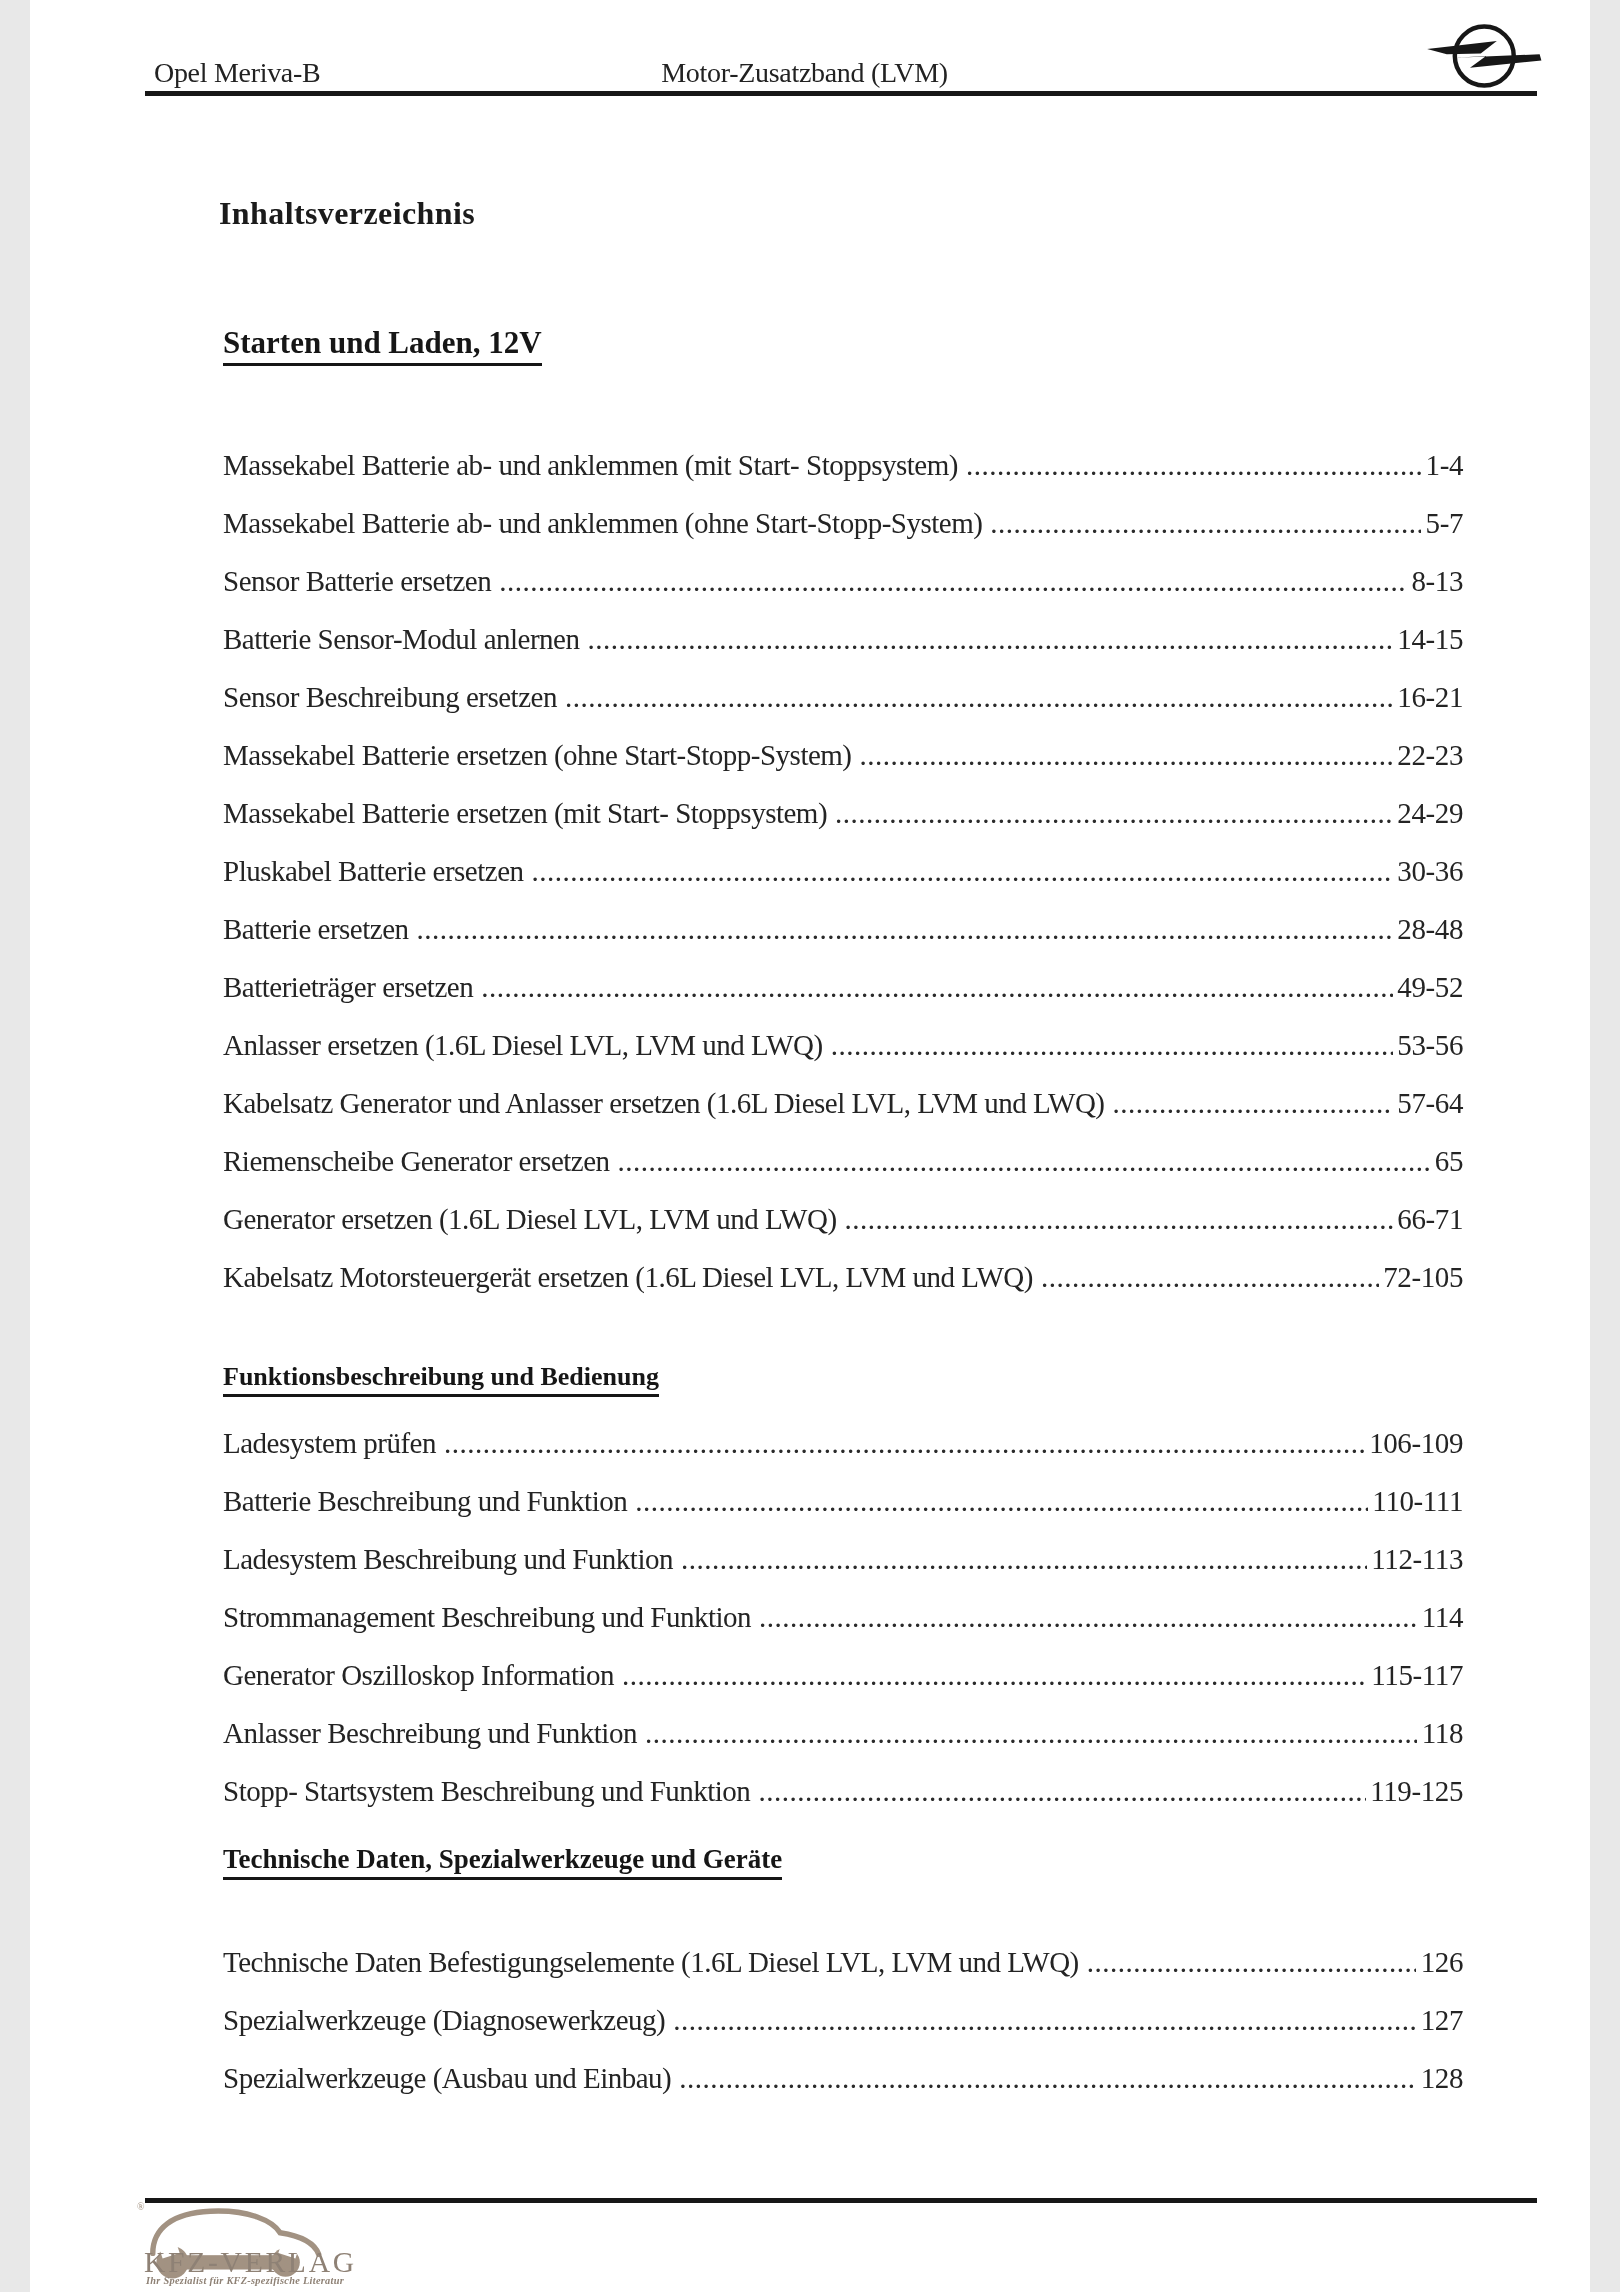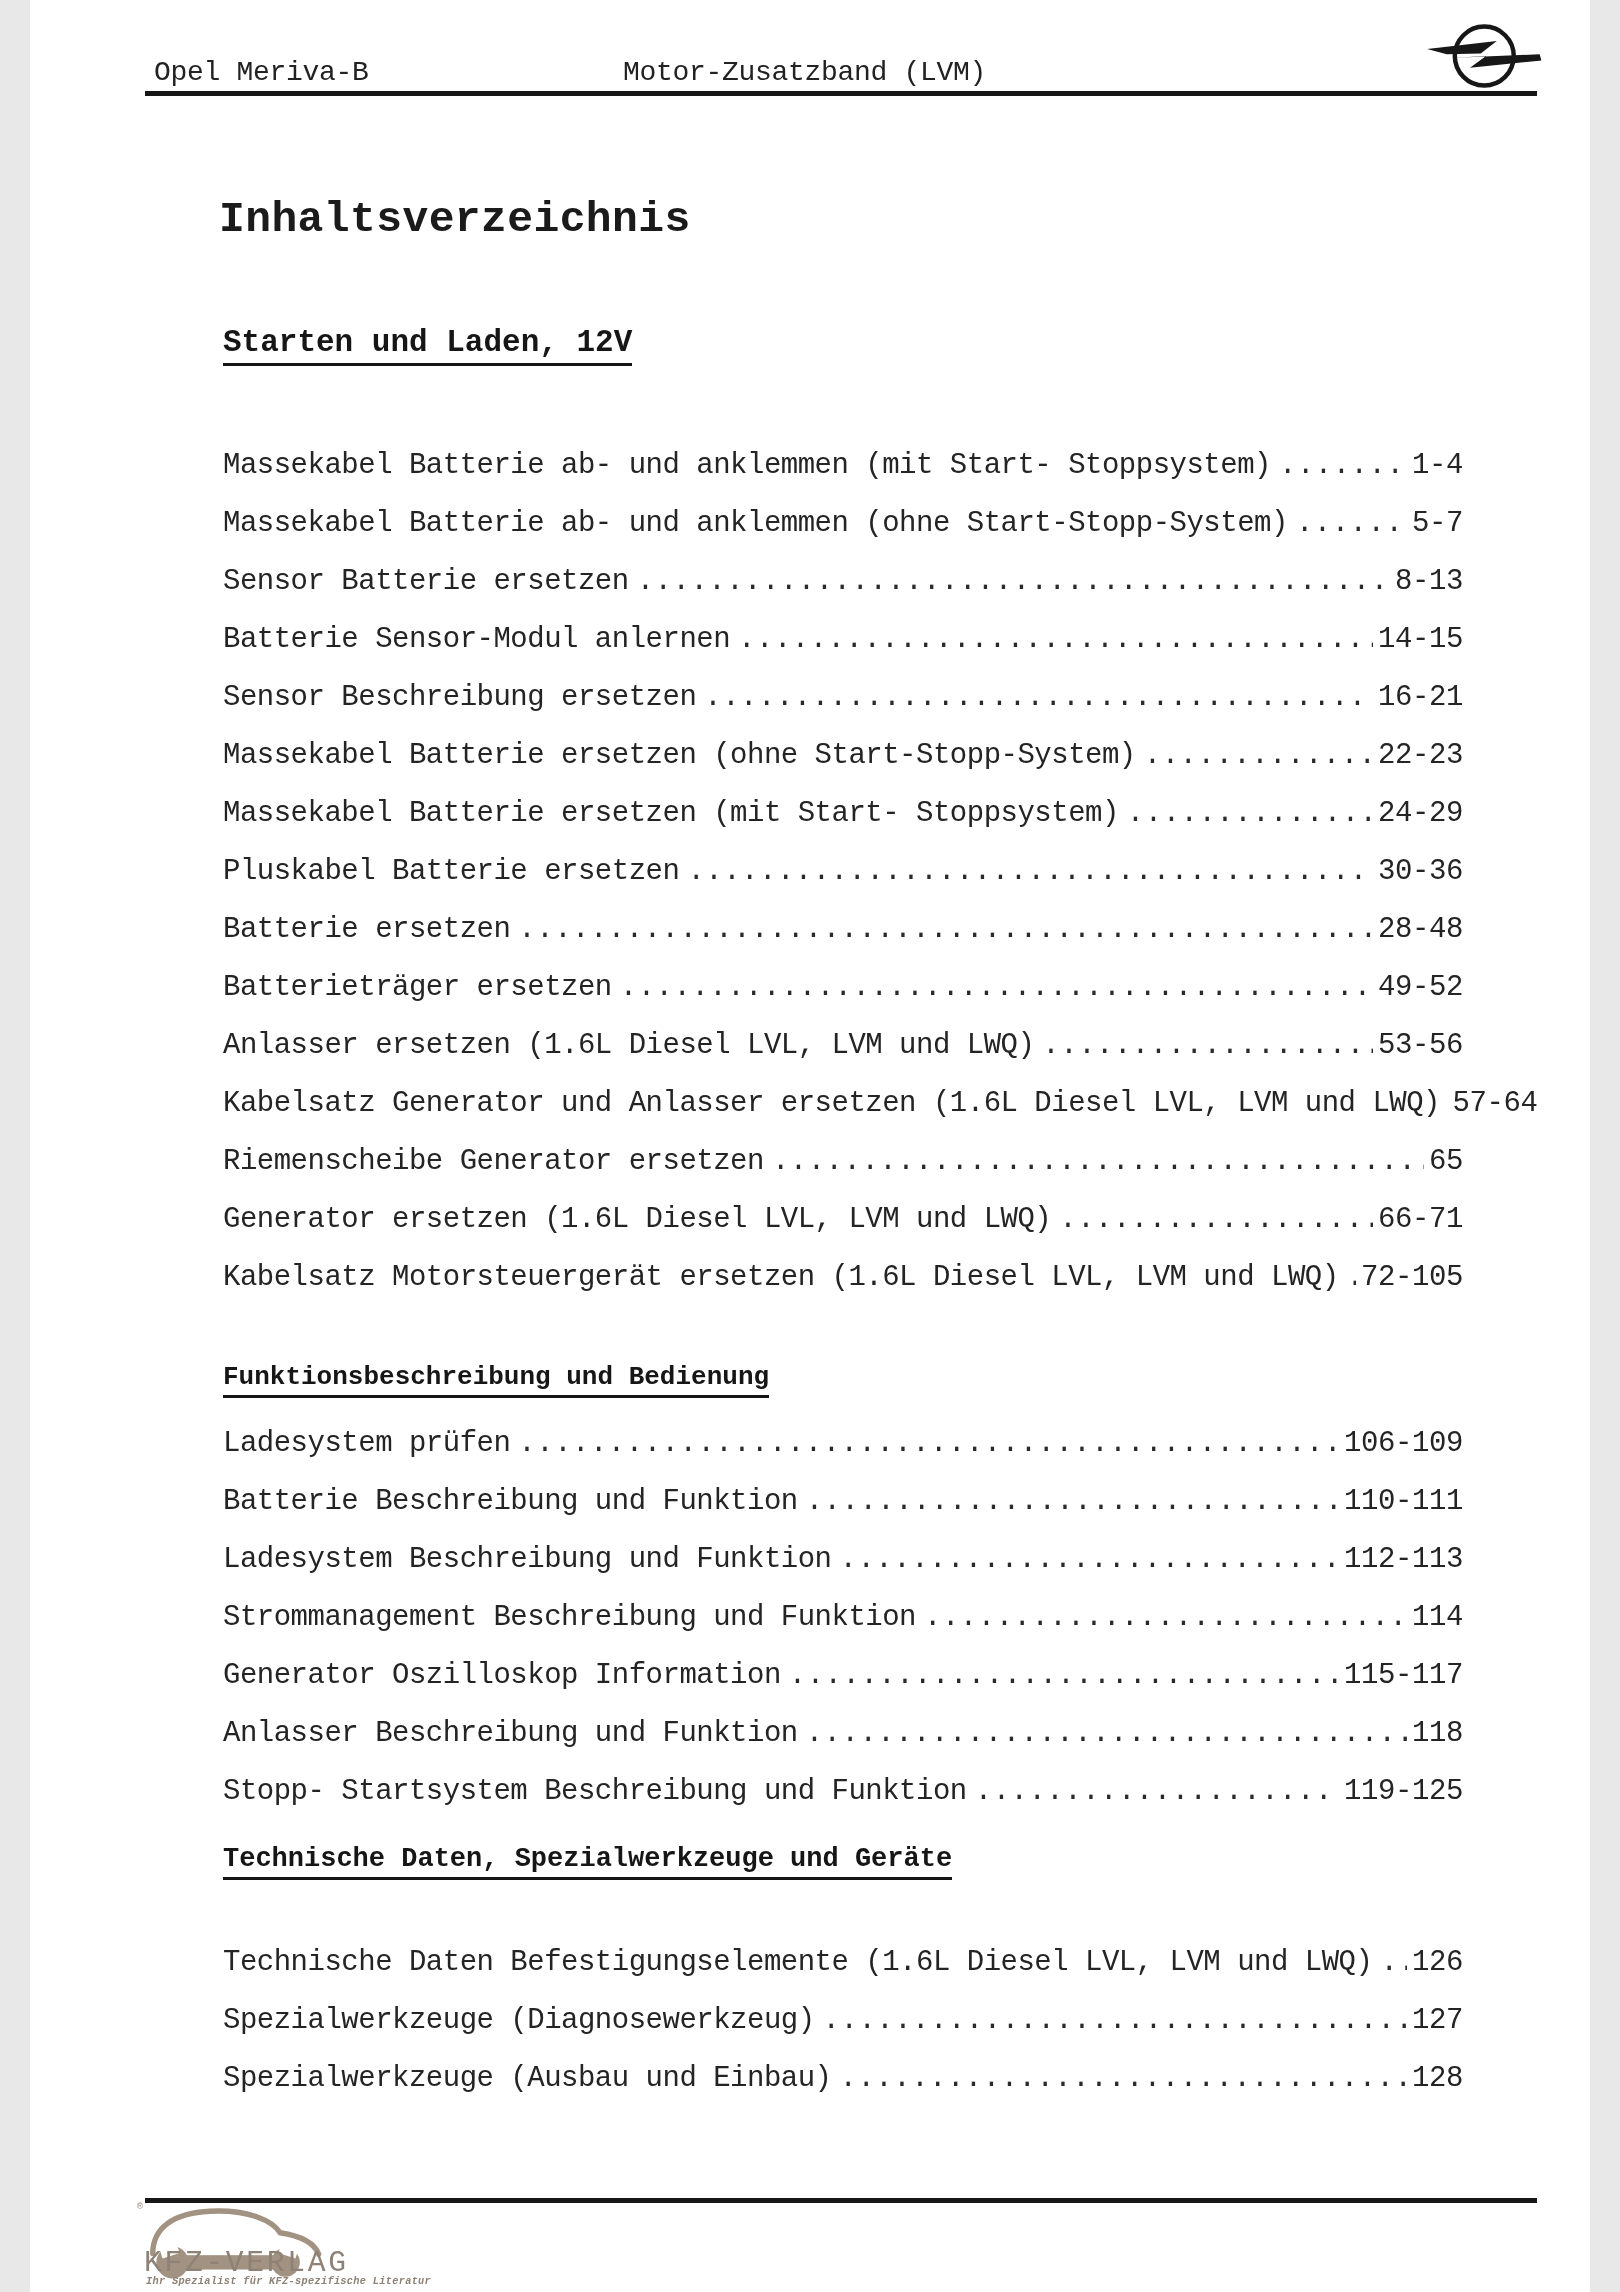--- a/index.html
+++ b/index.html
@@ -1,34 +1,34 @@
 <!DOCTYPE html>
 <html style="font-size:14.3px"><head>
 <meta charset="utf-8">
 <style>
   html,body{margin:0;padding:0;background:#e8e8e8;}
   .page{
     position:relative;
     width:1560px;height:2293px;
     background:#ffffff;
-    font-family:Liberation Mono, monospace;
+    font-family:Liberation Serif, serif;
     color:#242424;
     overflow:hidden;
     margin:0 auto;
   }
   
   .hdr-text{position:absolute;top:57px;font-size:28px;letter-spacing:-0.3px;color:#222;white-space:nowrap;}
   #hdr-left{left:124px;}
   #hdr-center{left:573px;width:403px;text-align:center;}
   #hdr-rule{position:absolute;left:115px;top:91px;width:1392px;height:5.4px;background:#171717;}
   #opel-logo{position:absolute;left:1390px;top:14.3px;}
   
   #doc-title{
     position:absolute;left:189px;top:196px;
-    font-size:43px;font-weight:bold;letter-spacing:0.4px;color:#1b1b1b;line-height:1.1;
+    font-size:32px;font-weight:bold;letter-spacing:0.4px;color:#1b1b1b;line-height:1.1;
   }
   
   .sec-h{position:absolute;left:193px;white-space:nowrap;color:#161616;font-weight:bold;line-height:1.1;}
   .sec-h .ul{border-bottom:3.6px solid #161616;padding-bottom:2.7px;}
   #sec1-h{top:326px;font-size:31px;}
   #sec1-sub{top:387px;font-size:29.6px;}
   #sec2-h{top:1363px;font-size:26px;}
   #sec3-h{top:1845px;font-size:27px;}
   
   .entries{position:absolute;left:193px;width:1240px;}

